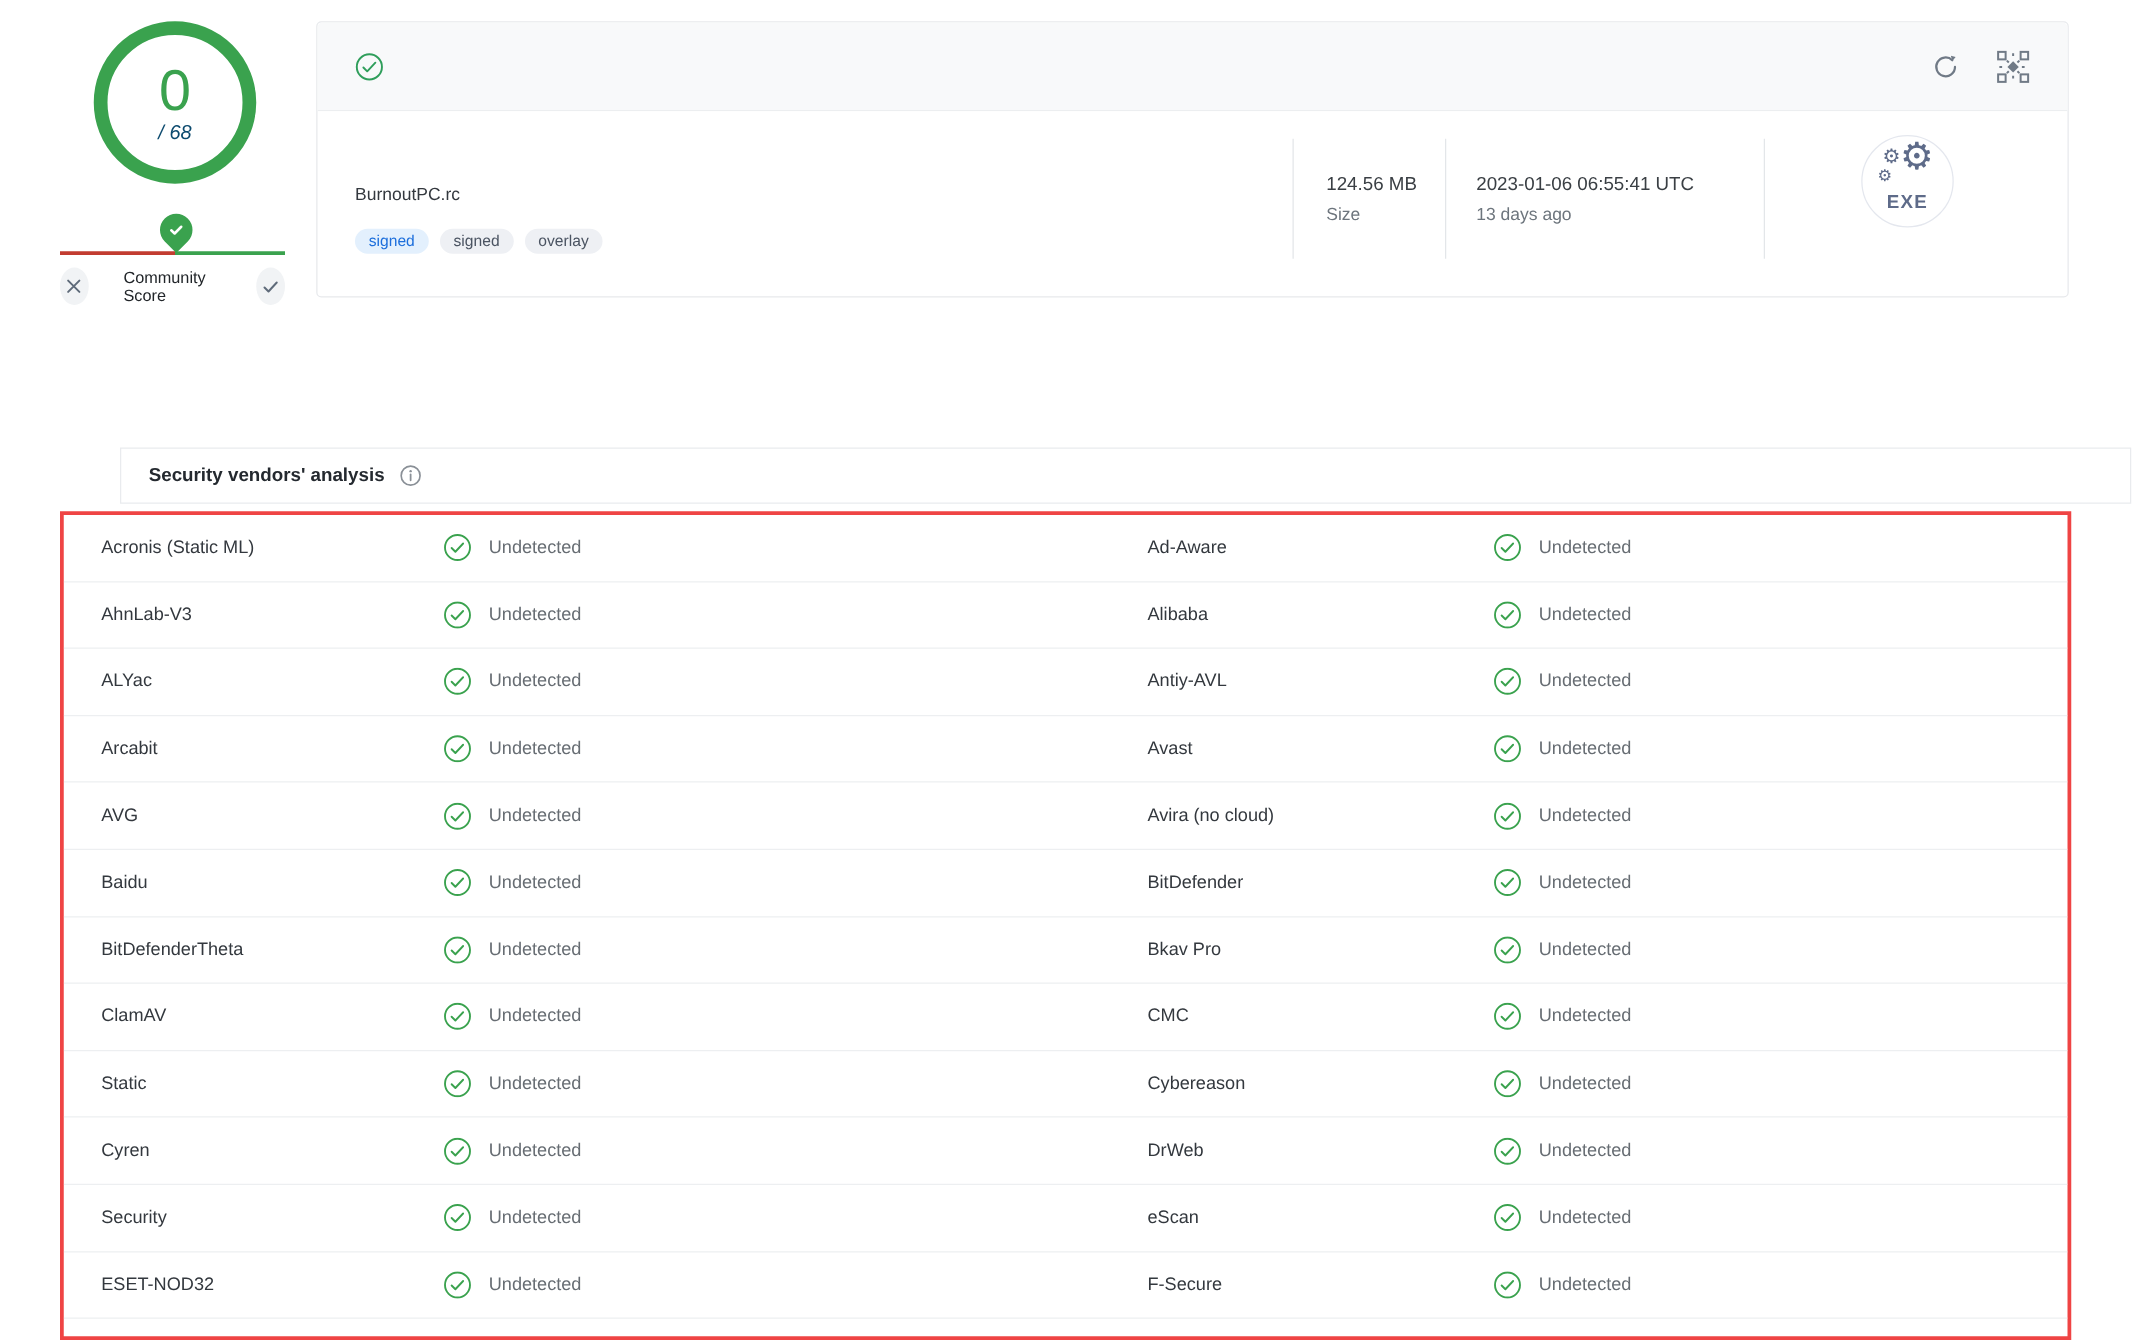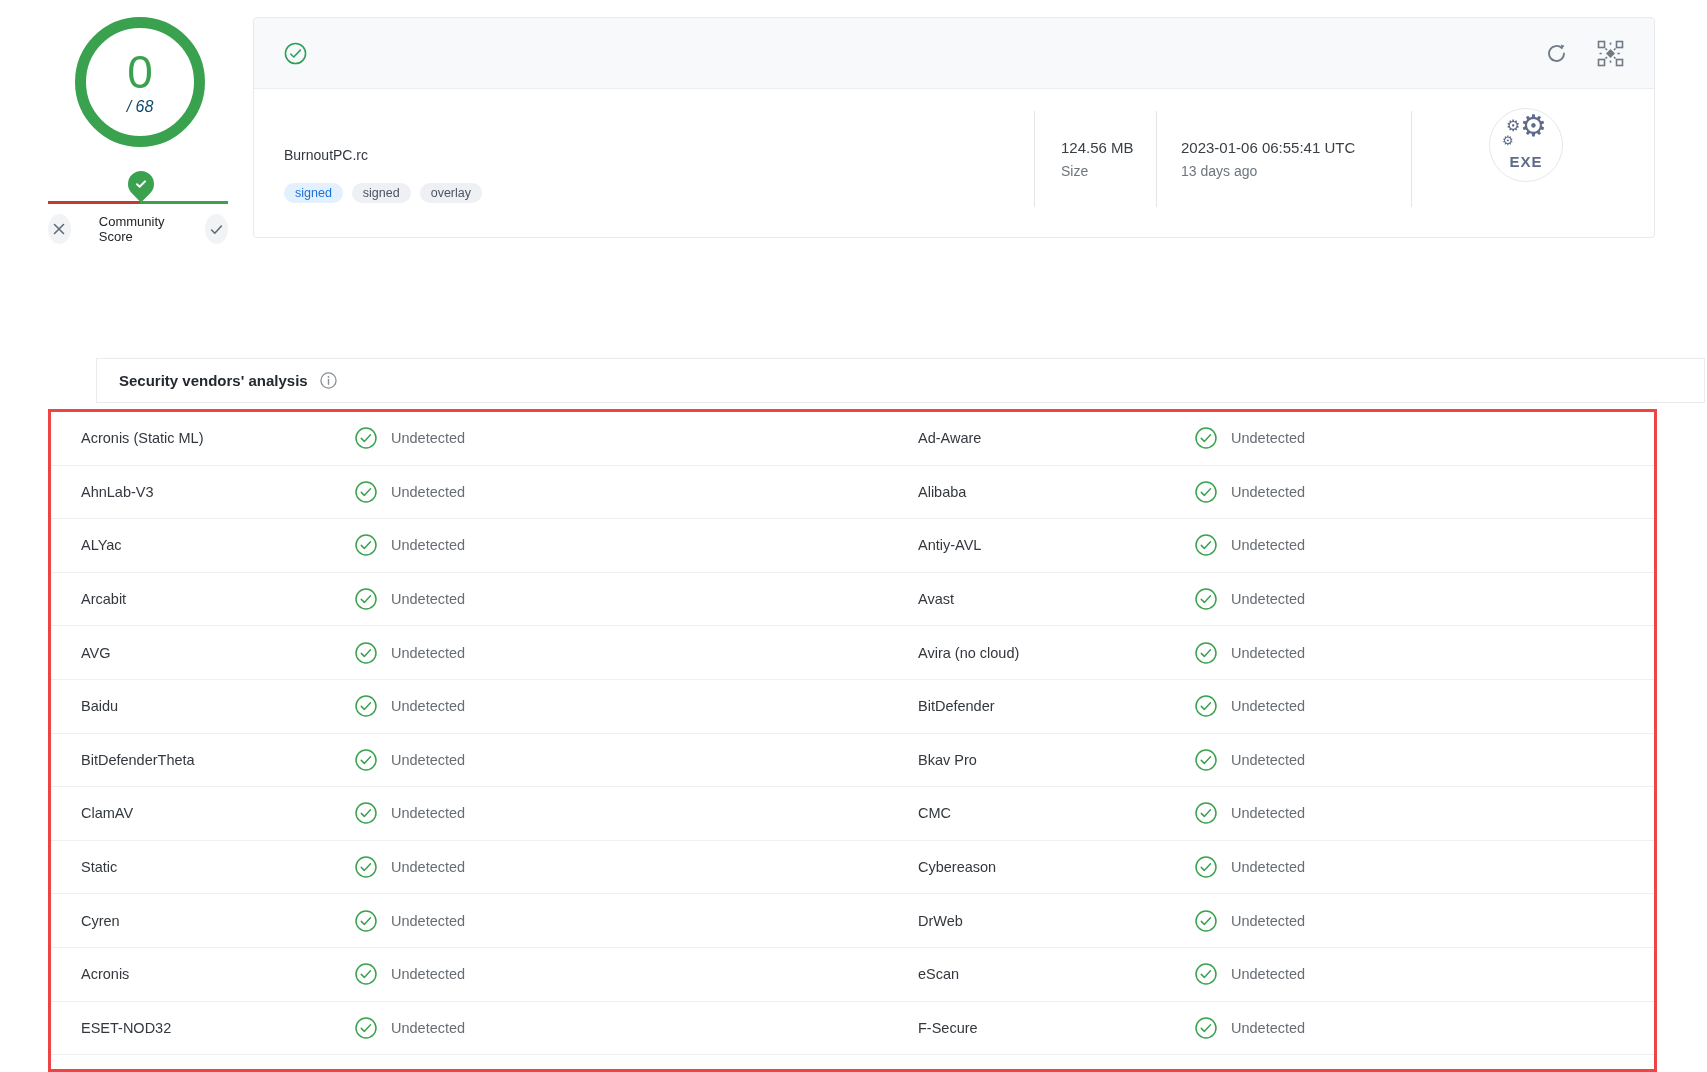--- a/index.html
+++ b/index.html
@@ -451,21 +451,21 @@
           <svg width="22" height="22" viewBox="0 0 22 22">
               <circle cx="11" cy="11" r="10" fill="none" stroke="#3aa24e" stroke-width="1.5"></circle>
               <path d="M6.3 11.4l3 3 6.2-6.6" fill="none" stroke="#3aa24e" stroke-width="1.5" stroke-linecap="round" stroke-linejoin="round"></path>
             </svg>
         </span>
         <span class="status-text">Undetected</span>
       </div>
     </div>
 
     <div class="vt-row">
-      <div class="cell vendor v1">Acronis</div>
+      <div class="cell vendor v1">Security</div>
       <div class="cell status s1">
         <span class="check-icon">
           <svg width="22" height="22" viewBox="0 0 22 22">
               <circle cx="11" cy="11" r="10" fill="none" stroke="#3aa24e" stroke-width="1.5"></circle>
               <path d="M6.3 11.4l3 3 6.2-6.6" fill="none" stroke="#3aa24e" stroke-width="1.5" stroke-linecap="round" stroke-linejoin="round"></path>
             </svg>
         </span>
         <span class="status-text">Undetected</span>
       </div>
       <div class="cell vendor v2">eScan</div>

